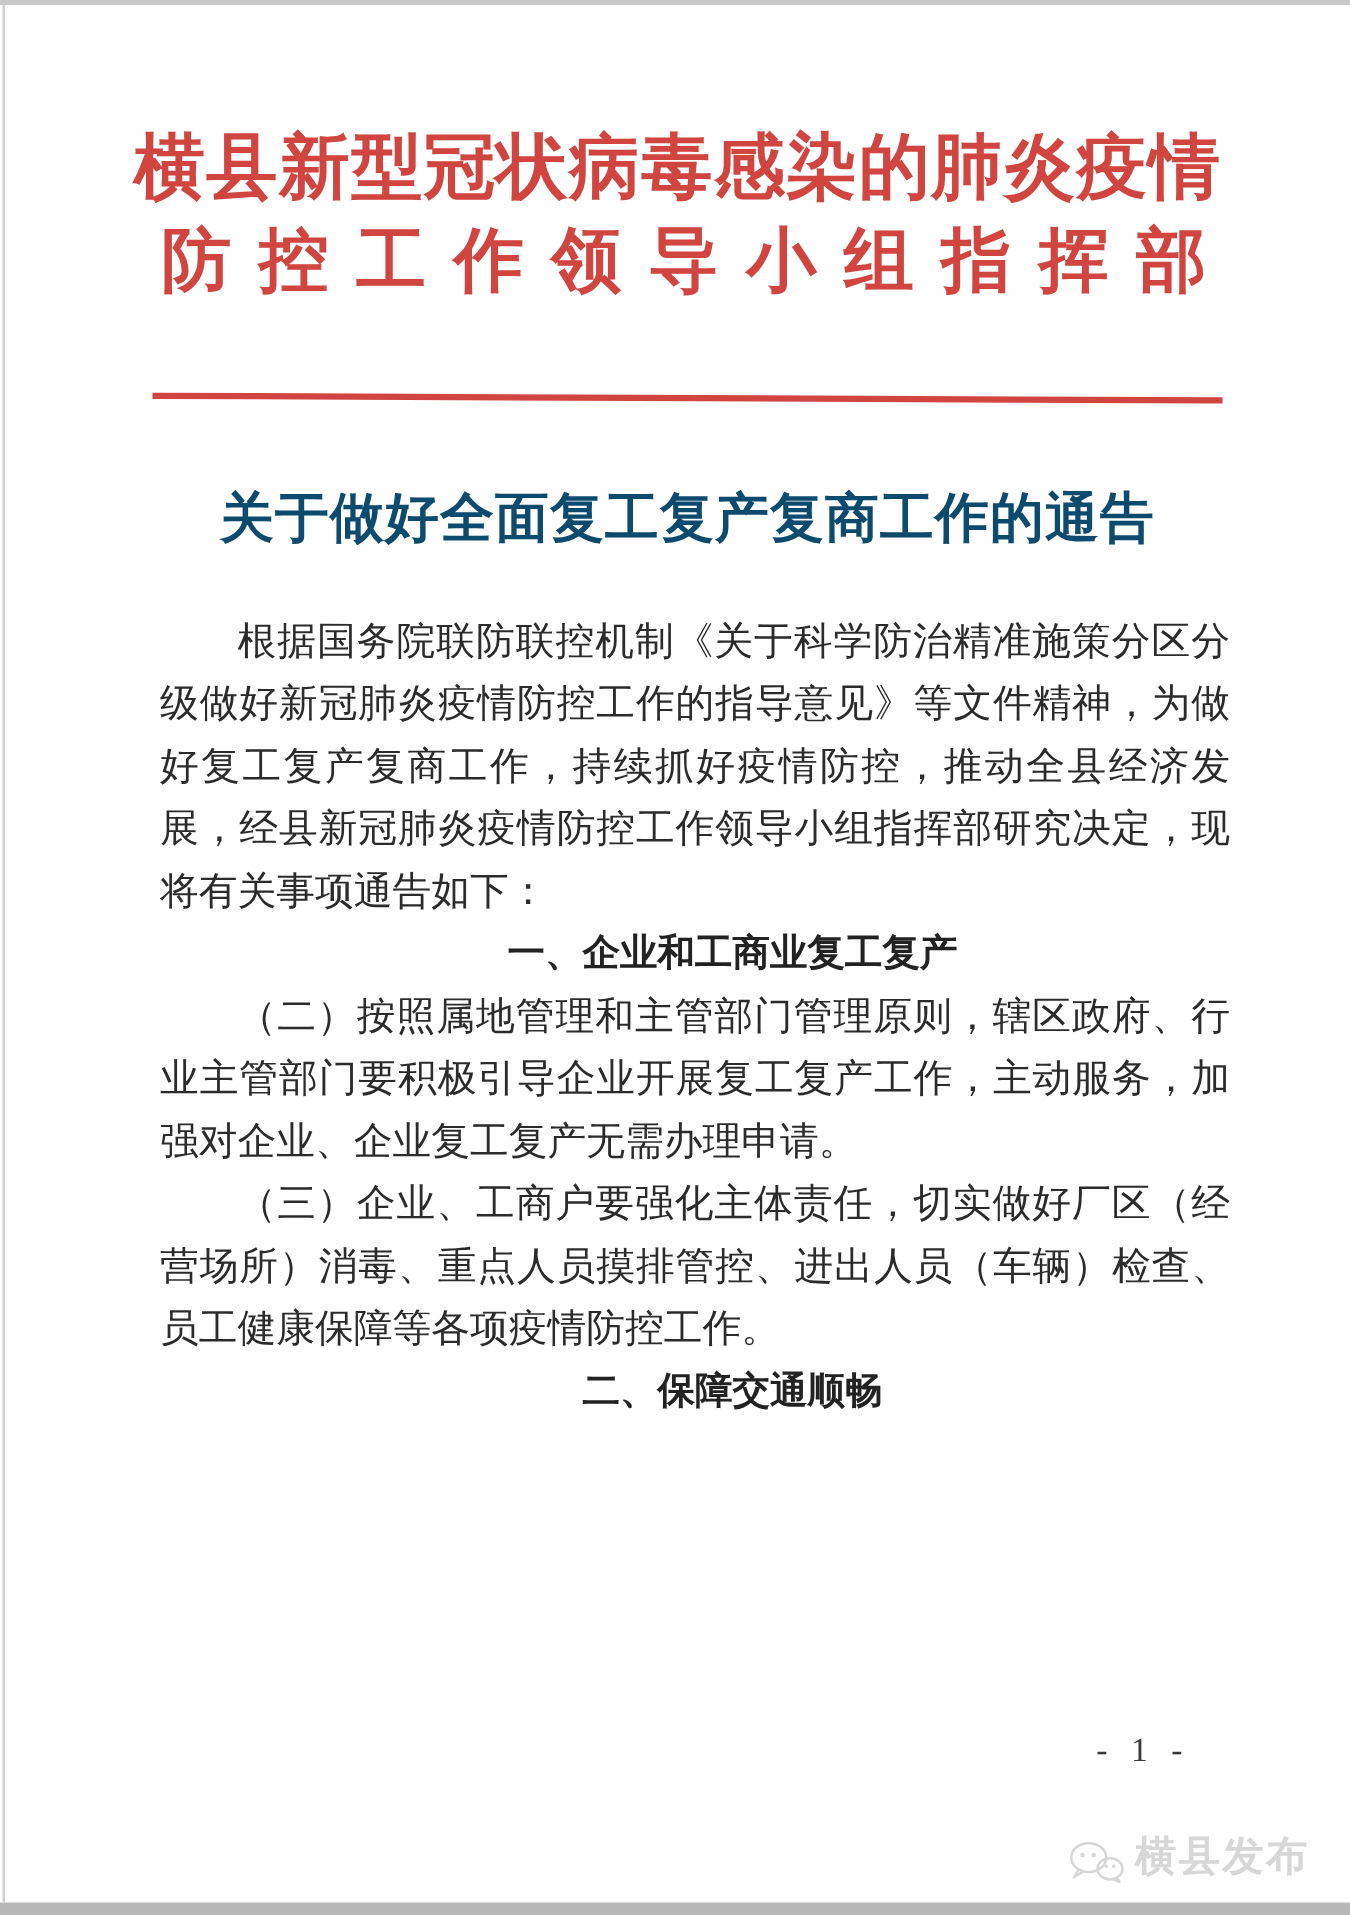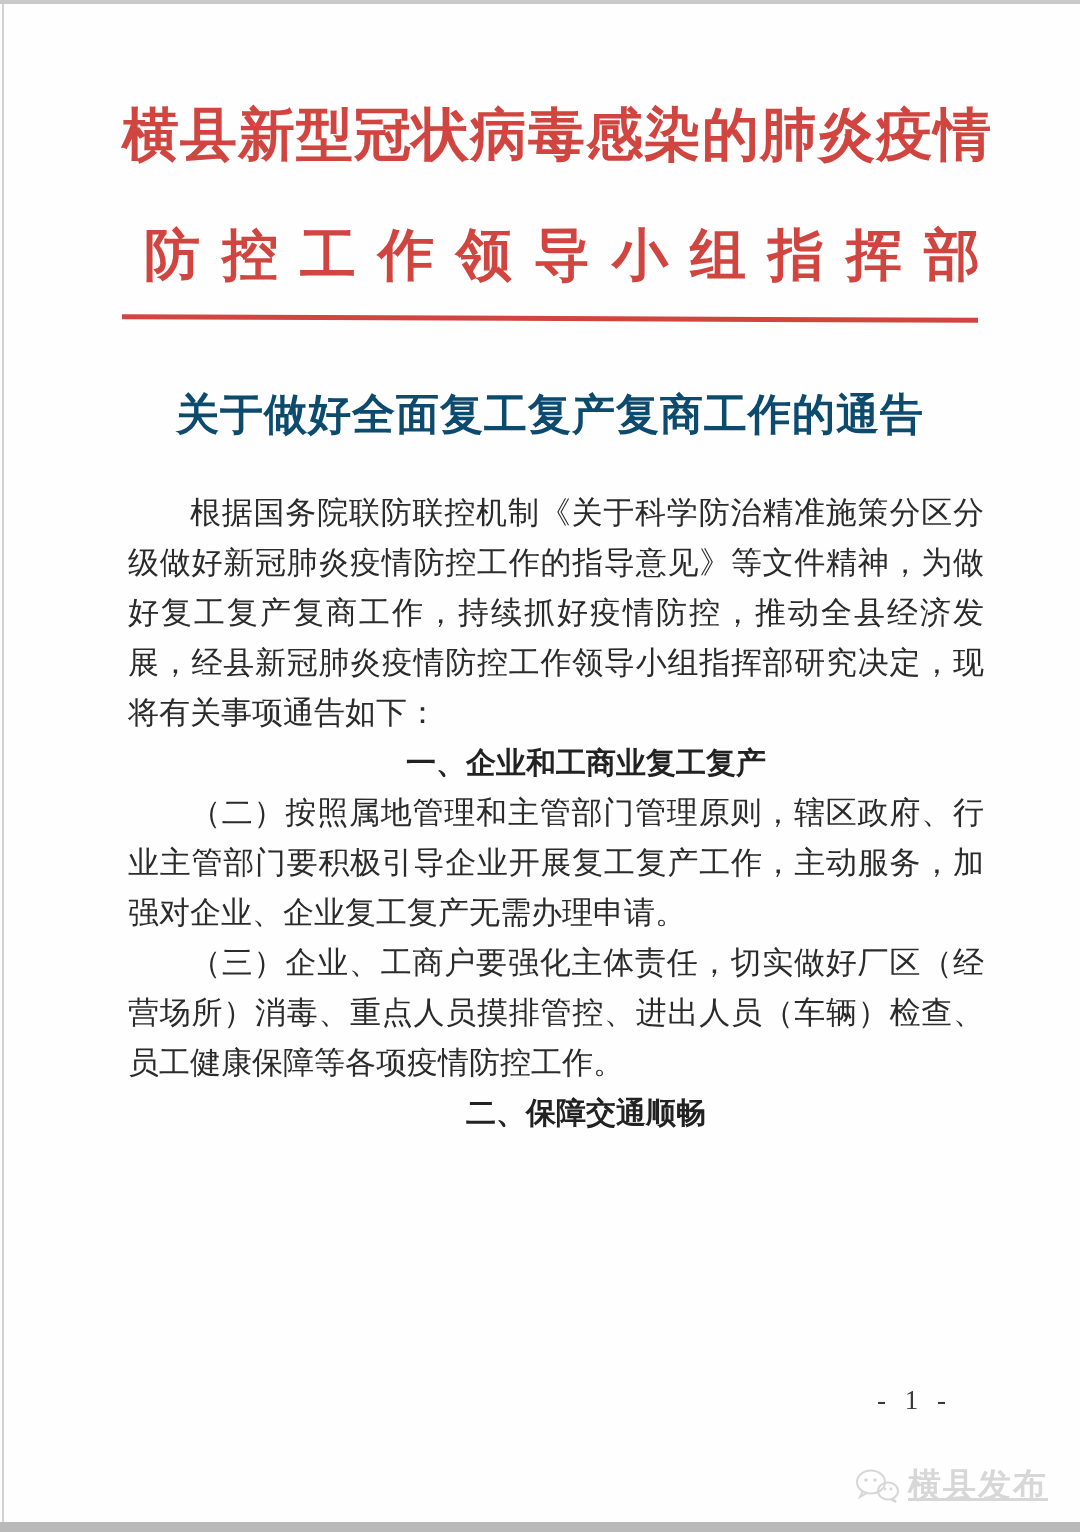--- a/index.html
+++ b/index.html
@@ -30,35 +30,34 @@
   }
   .edge-left {
     position: absolute; top: 4px; left: 2px;
     width: 2px; height: 1518px;
     background: #d2d2d2;
   }
 
   
   .letterhead {
     position: absolute;
-    left: 122px;
+    left: 107px;
     top: 96px;
     width: 856px;
     text-align: center;
     color: var(--accent, #d0453f);
     font-weight: 700;
   }
   .letterhead-line1 {
     font-size: 57px;
     letter-spacing: 1px;
     line-height: 78px;
     white-space: nowrap;
   }
   .letterhead-line2 {
-    margin-top: 46px;
     font-size: 56px;
     line-height: 70px;
     letter-spacing: 22px;
     text-indent: 22px; 
     white-space: nowrap;
   }
   .letterhead-rule {
     position: absolute;
     left: 122px;
     top: 316px;
@@ -113,26 +112,25 @@
     letter-spacing: 6px;
     color: #3a3a3a;
   }
 
   
   .watermark {
     position: absolute;
     right: 32px;
     bottom: 24px;
     display: flex;
-    align-items: center;
+    align-items: flex-end;
     gap: 8px;
     color: #d7d7d7;
     text-shadow: 1px 1px 0 #ffffff;
     font-family: "Liberation Sans", "DejaVu Sans", sans-serif;
-    text-decoration: underline;
   }
   .watermark-text {
     font-size: 33px;
     font-weight: 700;
     letter-spacing: 2px;
   }
   .watermark-logo { width: 46px; height: 36px; }
   .watermark-logo path, .watermark-logo ellipse {
     stroke: #d7d7d7; fill: none; stroke-width: 2;
   }

